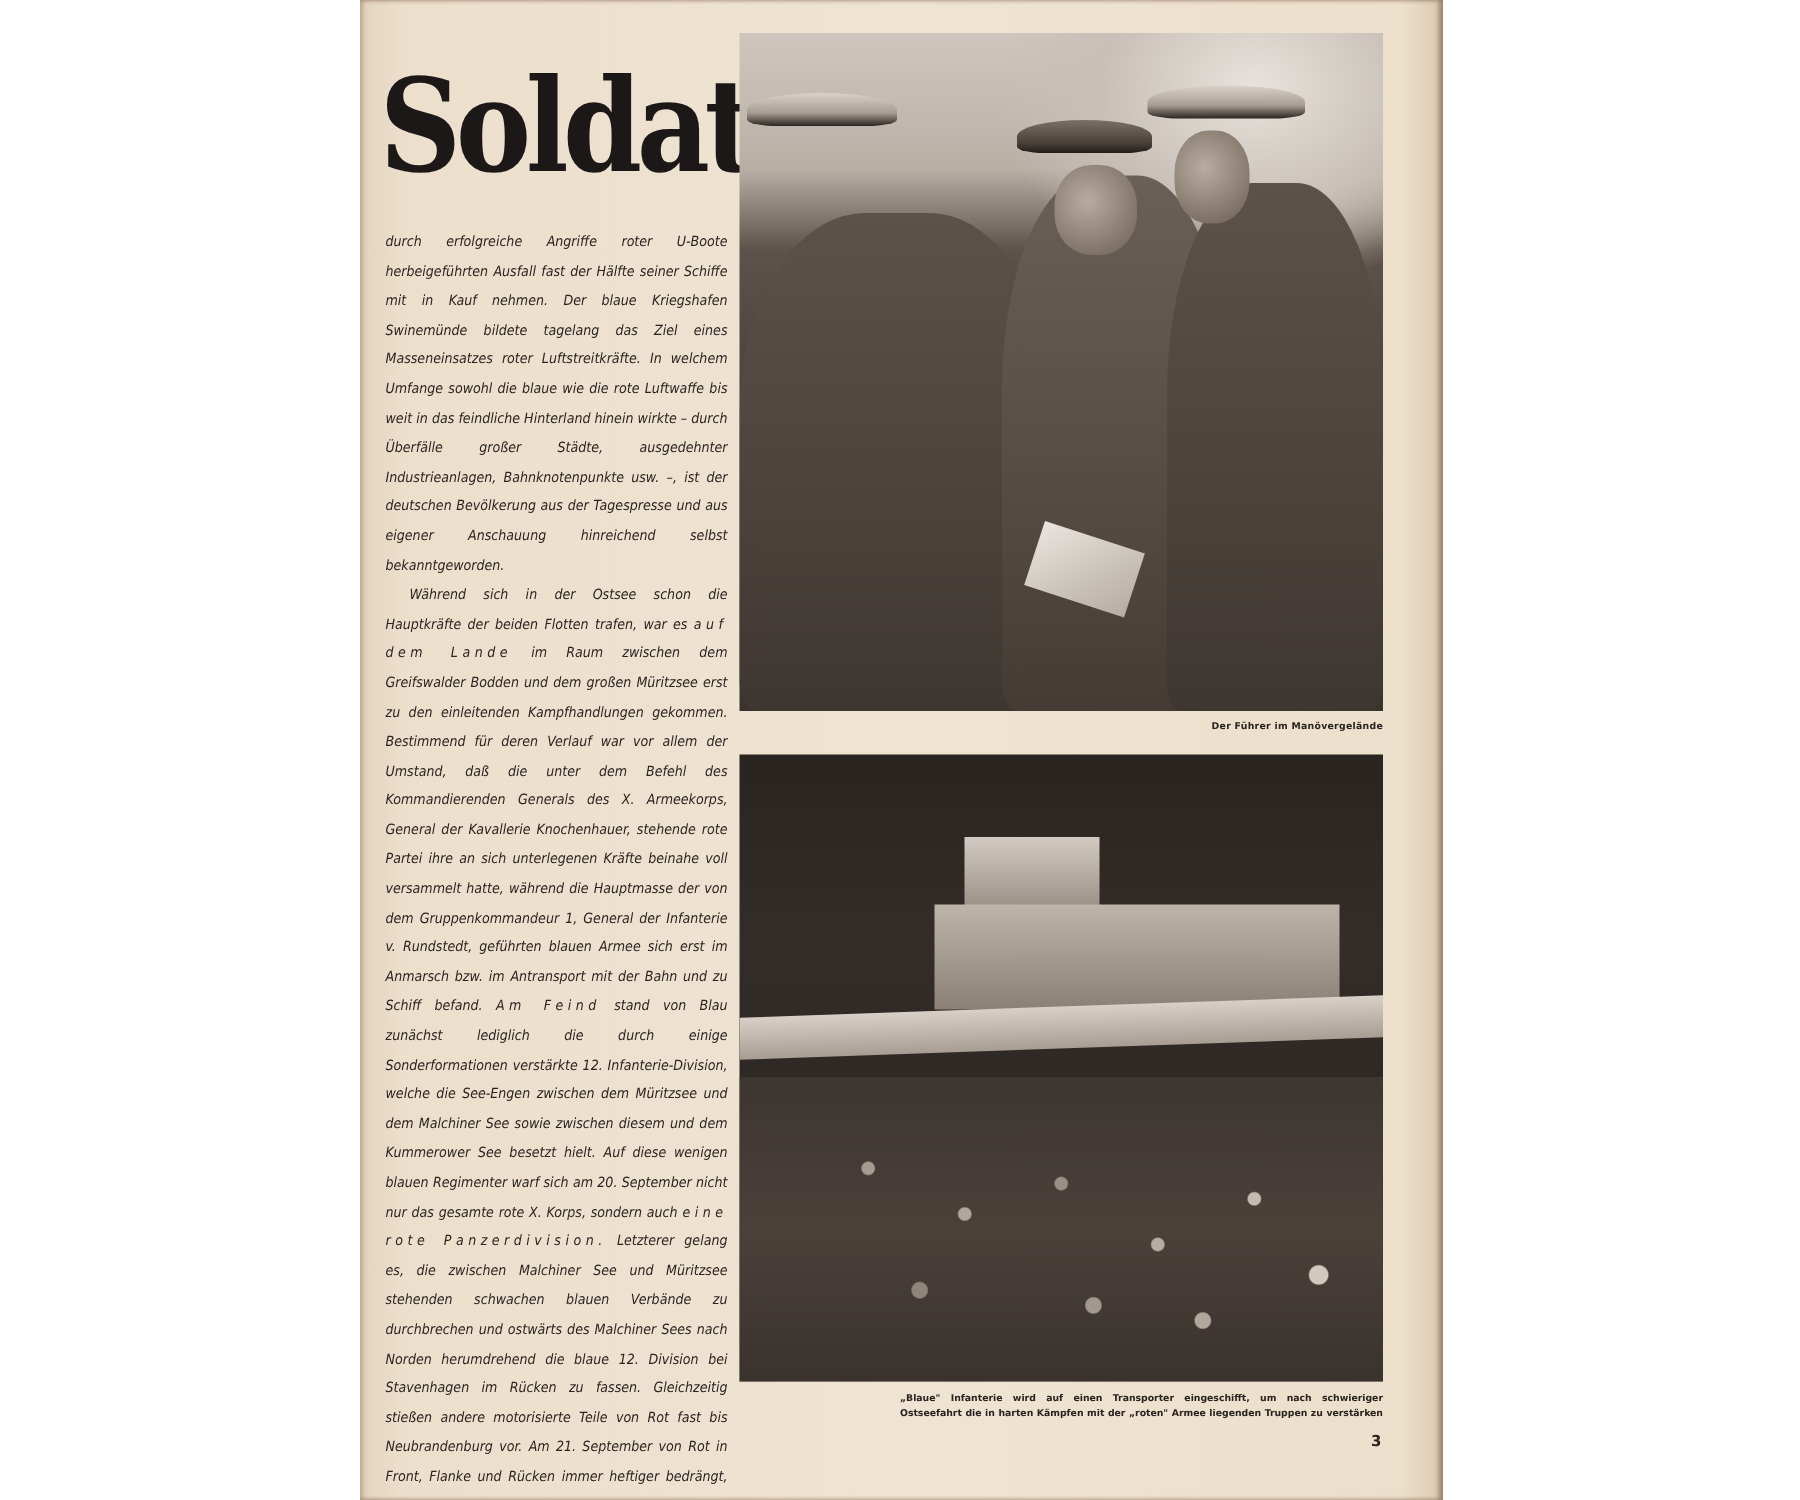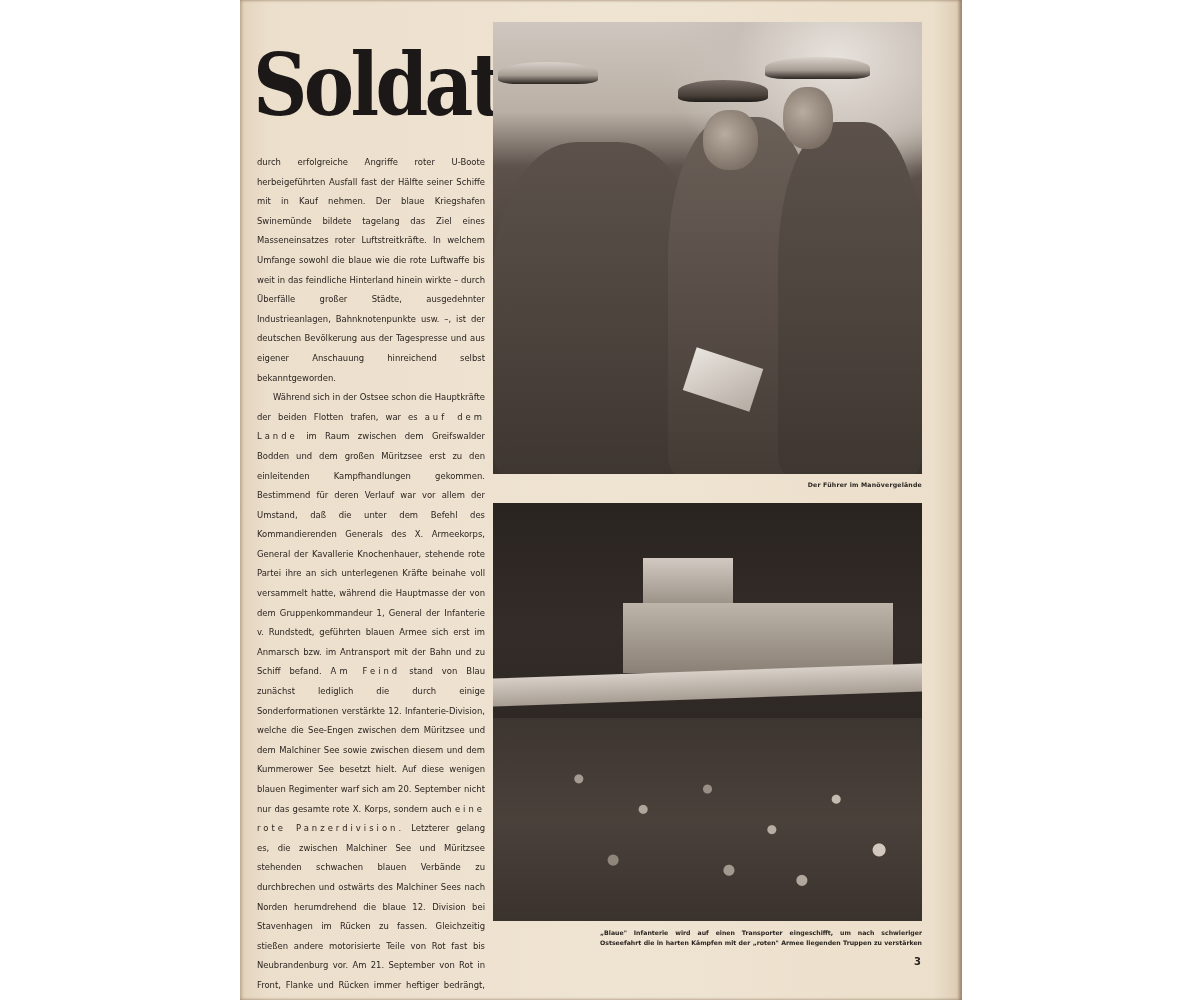--- a/index.html
+++ b/index.html
@@ -19,21 +19,21 @@
     font-size:82px; line-height:105px; letter-spacing:-4px;
     color:#1c1818;
     transform:scaleX(0.92) scaleY(1.05); transform-origin:left top;
   }
   .body-text {
     position:absolute; left:257px; top:152px; width:228px;
     font-family:"DejaVu Sans Condensed","DejaVu Sans", sans-serif;
     font-size:9.4px; line-height:19.6px; color:#2a2420;
     text-align:justify;
   }
-  .body-text p { margin:0; text-indent:0; }
+  .body-text p { margin:0; text-indent:0;font-style:italic; }
   .body-text p.indent { text-indent:16px; }
   .spaced { letter-spacing:3px; }
   .photo {
     position:absolute; overflow:hidden;
   }
   .photo-top {
     left:493px; top:22px; width:429px; height:452px;
     background:
       radial-gradient(ellipse 40% 30% at 80% 8%, #e8e2dc 0%, #c8c0b8 60%, transparent 100%),
       linear-gradient(180deg,#cfc7bf 0%,#b9afa5 20%,#5d534c 32%,#4a4039 55%,#3d3530 80%,#3a322d 100%);

